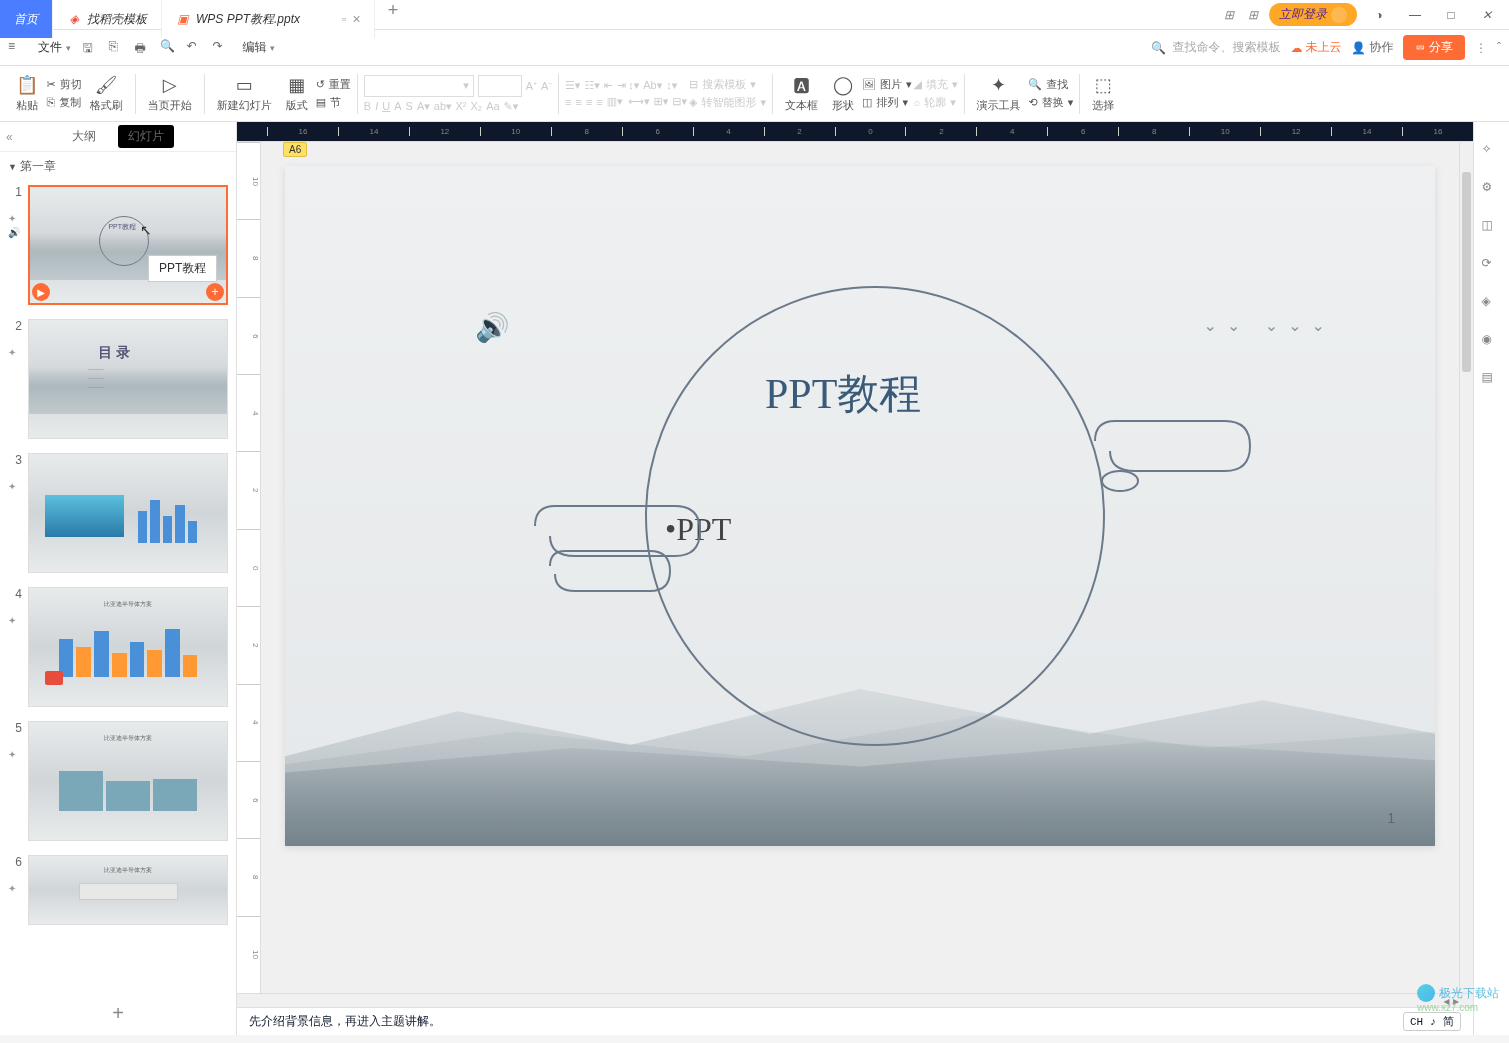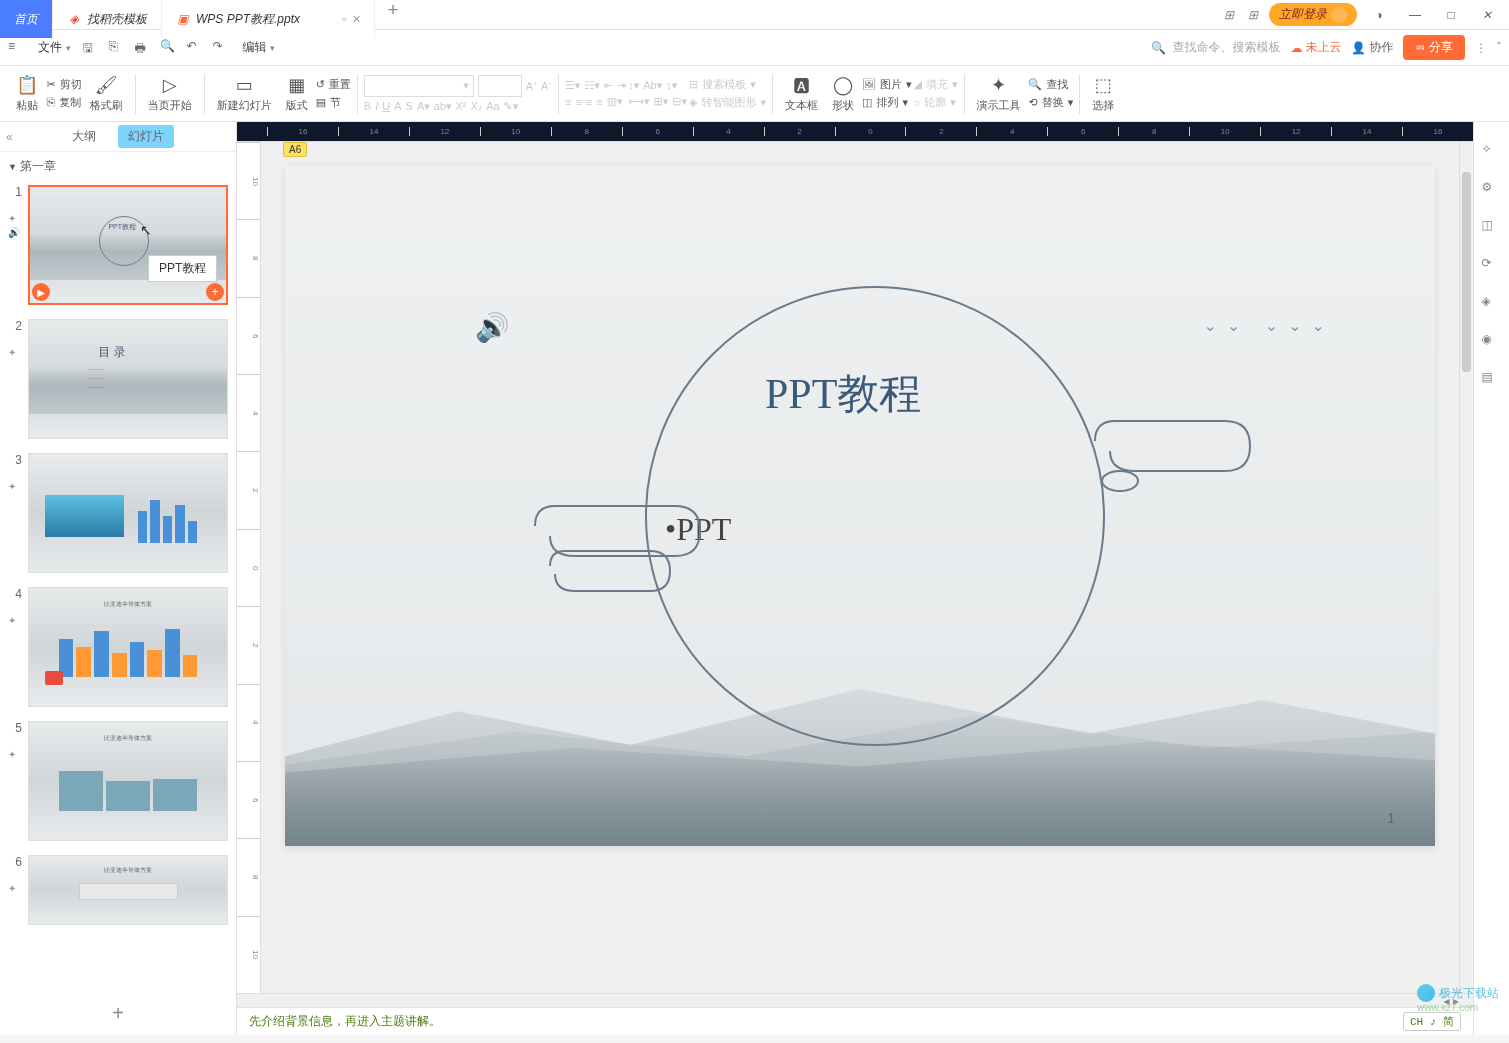--- a/index.html
+++ b/index.html
@@ -8,21 +8,21 @@
 
 .titlebar { height: 30px; background: #fff; display: flex; border-bottom: 1px solid #e0e0e0; font-style: italic; }
 .tab { height: 38px; display: flex; align-items: center; padding: 0 14px; gap: 6px; border-right: 1px solid #eee; cursor: pointer; }
 .tab.home { background: #4a7dff; color: #fff; }
 .tab-icon { width: 14px; height: 14px; display: inline-flex; align-items: center; justify-content: center; }
 .tab.active { background: #fff; }
 .tab-close { color: #999; font-size: 14px; }
 .tab-add { padding: 0 12px; color: #888; font-size: 18px; cursor: pointer; }
 .titlebar-right { margin-left: auto; display: flex; align-items: center; gap: 8px; padding-right: 8px; }
 .tb-icon { width: 16px; height: 16px; color: #888; cursor: pointer; display: flex; align-items: center; justify-content: center;}
-.login-btn { background: #ffa726; color: #7f1d1d; padding: 3px 10px; border-radius: 12px; display: flex; align-items: center; gap: 4px; font-size: 12px; }
+.login-btn { background: #ffa726; color: #4c1d95; padding: 3px 10px; border-radius: 12px; display: flex; align-items: center; gap: 4px; font-size: 12px; }
 .login-avatar { width: 16px; height: 16px; background: #fff3; border-radius: 50%; display: inline-block; }
 .win-btn { width: 28px; height: 28px; display: flex; align-items: center; justify-content: center; color: #666; cursor: pointer; }
 
 
 .menubar { height: 36px; background: #fff; display: flex; align-items: center; padding: 0 8px; border-bottom: 1px solid #e0e0e0; gap: 4px; }
 .file-menu { display: flex; align-items: center; gap: 4px; padding: 4px 8px; }
 .qa-icons { display: flex; gap: 8px; align-items: center; }
 .qa-icon { width: 18px; height: 18px; color: #666; cursor: pointer; }
 .edit-dd { padding: 4px 8px; color: #444; }
 .menu-tabs { display: flex; gap: 2px; margin-left: 8px; }
@@ -43,21 +43,21 @@
 .rib-row { display: flex; align-items: center; gap: 4px; }
 .rib-dim { color: #ccc; }
 .font-select { border: 1px solid #ddd; height: 22px; width: 110px; color: #ccc; padding: 0 4px; font-size: 11px; display: flex; align-items: center; justify-content: space-between; }
 .size-select { border: 1px solid #ddd; height: 22px; width: 44px; color: #ccc; }
 
 
 .main { display: flex; height: 913px; }
 .sidebar-left { width: 246px; background: #fff; border-right: 1px solid #e0e0e0; display: flex; flex-direction: column; }
 .outline-tabs { height: 30px; display: flex; align-items: center; justify-content: center; gap: 12px; border-bottom: 1px solid #eee; }
 .outline-tab { padding: 3px 10px; color: #666; font-size: 12px; border-radius: 3px; }
-.outline-tab.active { background: #7dd3fc; }
+.outline-tab.active { background: #000000; }
 .outline-collapse { position: absolute; left: 6px; color: #999; }
 .ch-label { padding: 6px 8px; color: #555; font-size: 12px; display: flex; align-items: center; gap: 3px; }
 .slides-list { flex: 1; overflow-y: auto; padding: 4px 8px; }
 .slide-item { display: flex; gap: 6px; margin-bottom: 14px; position: relative; }
 .slide-num { width: 14px; font-size: 12px; color: #666; text-align: right; }
 .slide-icons { display: flex; flex-direction: column; gap: 3px; font-size: 10px; color: #999; margin-top: 14px; }
 .slide-thumb { width: 200px; height: 120px; background: linear-gradient(180deg, #e8ebec 0%, #d0d5d8 50%, #e8ebec 100%); border: 1px solid #ddd; position: relative; overflow: hidden; }
 .slide-thumb.selected { border: 2px solid #ff6b35; }
 .thumb-mountain { position: absolute; bottom: 20%; left: 0; right: 0; height: 40%; background: linear-gradient(180deg, transparent, #8899a0 40%, #a0b0b8); opacity: 0.5; }
 .thumb-circle { position: absolute; top: 25%; left: 35%; width: 50px; height: 50px; border: 1px solid #778; border-radius: 50%; }
@@ -90,21 +90,21 @@
 .speaker-icon { position: absolute; top: 145px; left: 190px; color: #ff6b35; font-size: 28px; }
 .page-num { position: absolute; bottom: 20px; right: 40px; font-size: 14px; color: #666; }
 .scrollbar-v { width: 14px; background: #f0f0f0; border-left: 1px solid #ddd; position: relative; }
 .scroll-thumb-v { position: absolute; top: 30px; left: 2px; right: 2px; height: 200px; background: #ccc; border-radius: 3px; }
 
 
 .sidebar-right { width: 38px; background: #fff; border-left: 1px solid #e0e0e0; display: flex; flex-direction: column; align-items: center; gap: 18px; padding-top: 20px; }
 .sr-ico { width: 20px; height: 20px; color: #888; cursor: pointer; }
 
 
-.notes-bar { height: 28px; background: #fff; border-top: 1px solid #e0e0e0; display: flex; align-items: center; padding: 0 12px; color: #4d7c0f; font-size: 12px; }
+.notes-bar { height: 28px; background: #fff; border-top: 1px solid #e0e0e0; display: flex; align-items: center; padding: 0 12px; color: #0f172a; font-size: 12px; }
 .ime-badge { margin-left: auto; border: 1px solid #ccc; padding: 1px 6px; border-radius: 3px; font-size: 11px; font-family: Liberation Mono, monospace; }
 .watermark { position: absolute; bottom: 30px; right: 10px; font-size: 12px; color: #3aafda; opacity: 0.8; pointer-events: none; }
 .watermark .sub { color: #8c8; font-size: 10px; }
 
 .thumb-chart { position: absolute; top: 30%; left: 15%; right: 15%; bottom: 25%; display: flex; align-items: flex-end; gap: 3px; }
 .thumb-chart div { flex: 1; background: #4a90d9; }
 .thumb-img { position: absolute; top: 35%; left: 8%; width: 40%; height: 35%; background: linear-gradient(180deg, #5bc0de, #2a7aa8); }
 </style>
 </head>
 <body>
@@ -344,21 +344,21 @@
       </div>
       <div class="slide-item">
         <div>
             <div class="slide-num">2</div>
             <div class="slide-icons">
               <span>✦</span>
             </div>
           </div>
         <div class="slide-thumb">
             <div class="thumb-mountain"></div>
-            <div style="position:absolute;top:20%;left:35%;font-size:12px;color:#557;font-weight:normal">目 录</div>
+            <div style="position:absolute;top:20%;left:35%;font-size:14px;color:#557;font-weight:bold">目 录</div>
             <div style="position:absolute;top:38%;left:30%;right:30%;font-size:5px;color:#889;line-height:1.8">———<br>———<br>———</div>
           </div>
       </div>
       <div class="slide-item">
         <div>
             <div class="slide-num">3</div>
             <div class="slide-icons">
               <span>✦</span>
             </div>
           </div>

